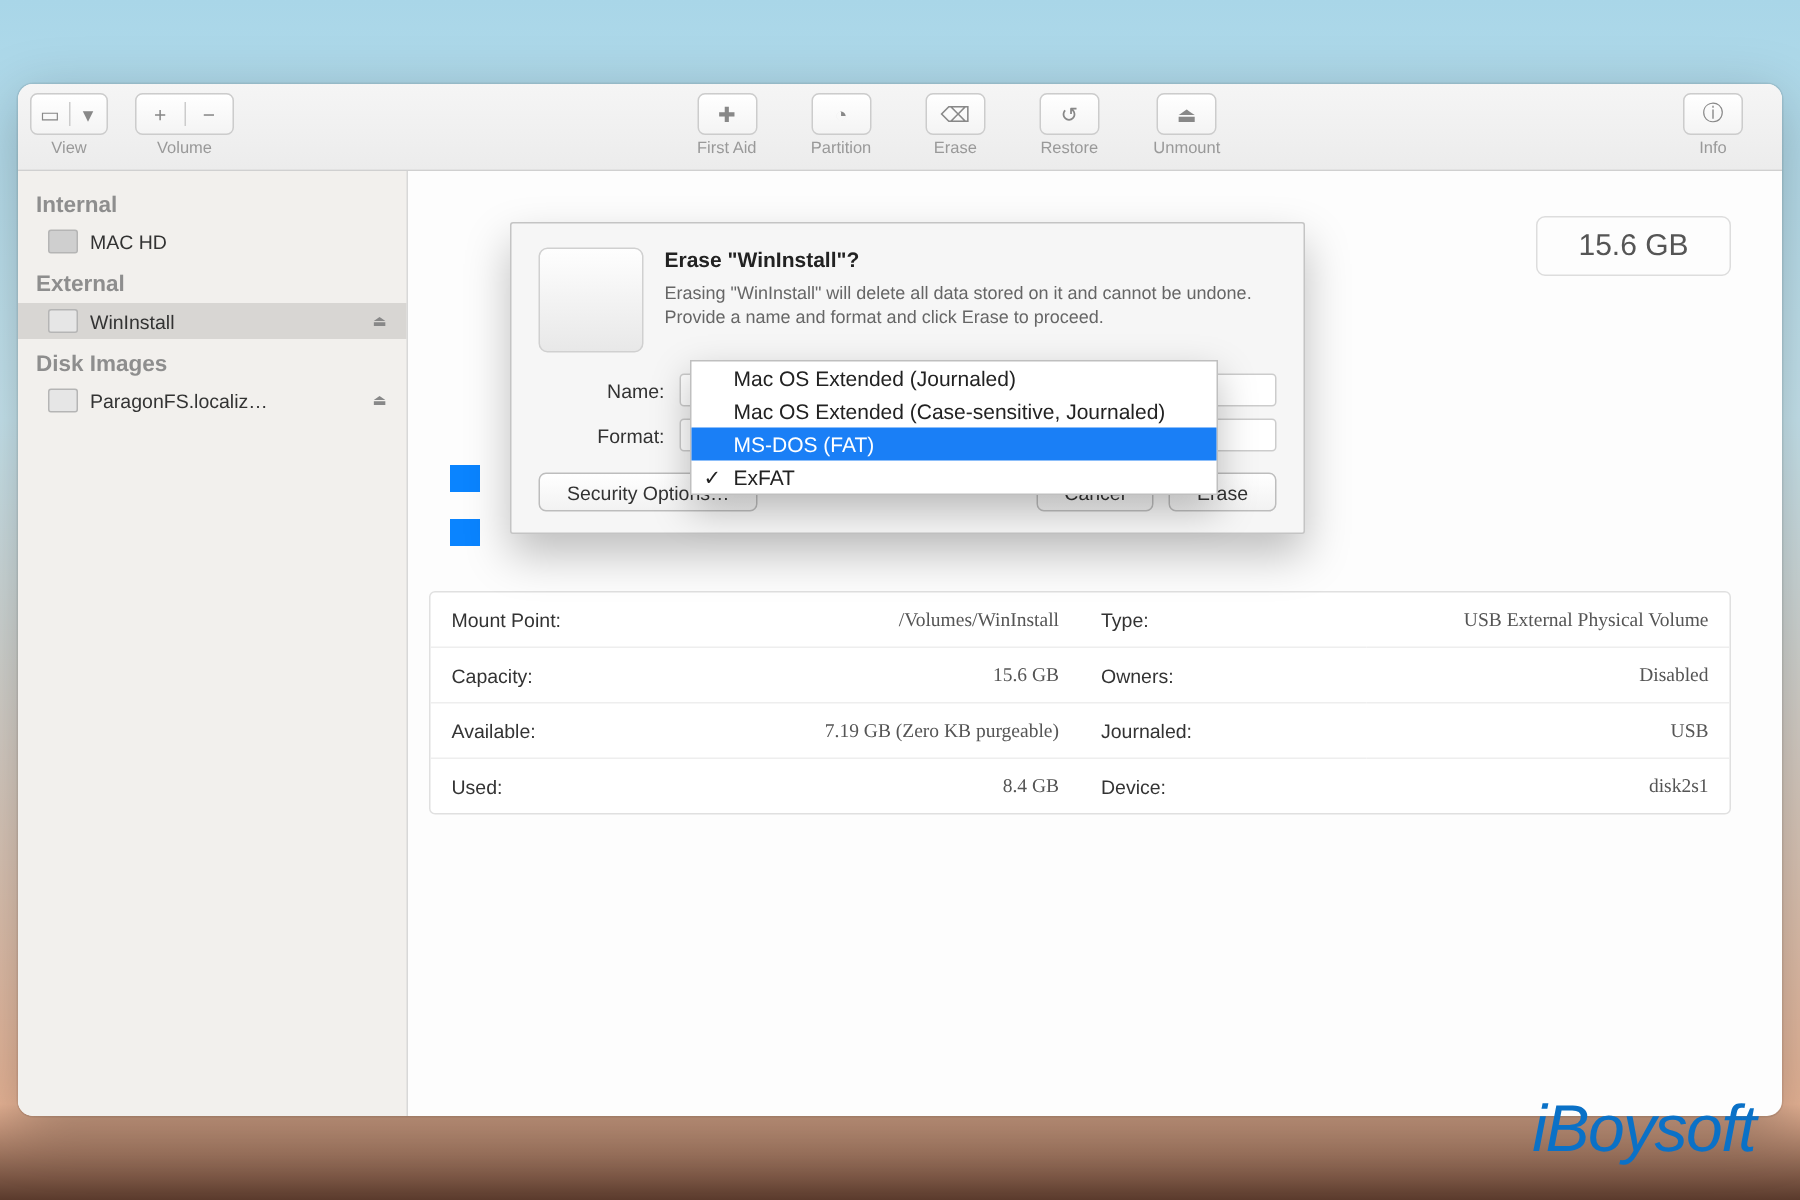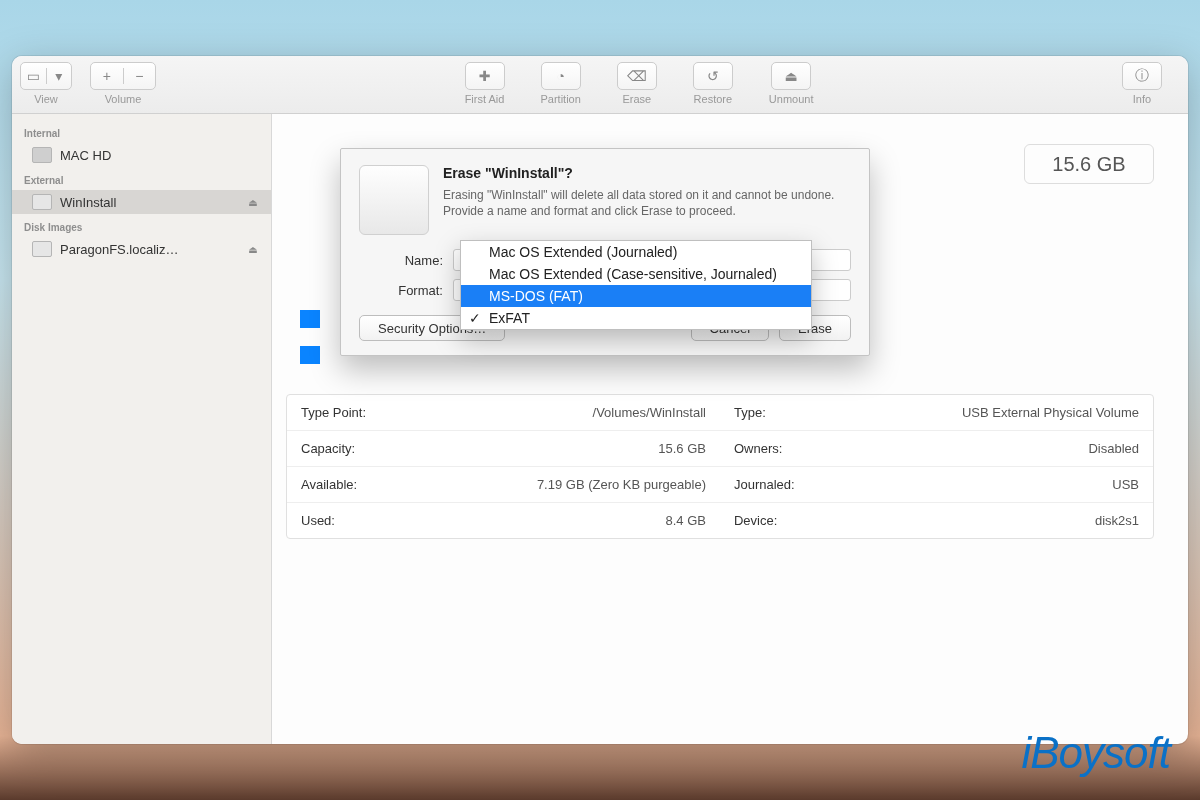--- a/index.html
+++ b/index.html
@@ -16,33 +16,33 @@
 .tgroup{display:flex;flex-direction:column;align-items:center;margin-right:18px;}
 .tbtn{height:28px;min-width:40px;background:linear-gradient(#fff,#f4f4f4);border:1px solid #ccc;border-radius:5px;display:flex;align-items:center;justify-content:center;color:#888;font-size:14px;}
 .tbtn.split{display:flex;}
 .tbtn.split>div{flex:1;display:flex;align-items:center;justify-content:center;border-right:1px solid #ccc;}
 .tbtn.split>div:last-child{border-right:none;}
 .tlabel{font-size:11px;color:#999;margin-top:3px;}
 .tspacer{flex:1;}
 .toolcenter{display:flex;gap:18px;}
 .body{flex:1;display:flex;min-height:0;}
 .sidebar{width:260px;background:#f2f0ed;border-right:1px solid #d8d8d8;padding-top:6px;font-size:13px;}
-.shead{color:#8e8e8e;font-size:10px;font-weight:600;padding:8px 12px 4px;}
+.shead{color:#8e8e8e;font-size:15px;font-weight:600;padding:8px 12px 4px;}
 .sitem{display:flex;align-items:center;gap:8px;padding:4px 12px 4px 20px;color:#333;}
 .sitem.sel{background:#d8d6d3;}
 .sicon{width:20px;height:16px;background:#cfcfcf;border:1px solid #b5b5b5;border-radius:2px;display:inline-block;}
 .sicon.ext{background:#e6e6e6;}
 .eject{margin-left:auto;width:12px;height:12px;display:flex;align-items:center;justify-content:center;color:#888;font-size:10px;}
 .main{flex:1;position:relative;}
 .sizebox{position:absolute;right:34px;top:30px;width:130px;height:40px;border:1px solid #ddd;border-radius:6px;display:flex;align-items:center;justify-content:center;font-size:20px;color:#555;}
 .infotable{position:absolute;left:14px;right:34px;top:280px;border:1px solid #e0e0e0;border-radius:4px;background:#fff;}
 .infotable table{width:100%;border-collapse:collapse;font-size:13px;}
 .infotable td{padding:10px 14px;border-bottom:1px solid #eee;color:#555;}
 .infotable td.k{color:#333;width:22%;}
-.infotable td.v{text-align:right;width:28%;}
+.infotable td.v{text-align:right;width:28%;font-family:Liberation Serif, serif;}
 .infotable tr:last-child td{border-bottom:none;}
 .modal{position:absolute;left:340px;top:148px;width:530px;background:#f6f6f6;border:1px solid #c4c4c4;border-radius:2px;box-shadow:0 14px 30px rgba(0,0,0,.25);padding:16px 18px 14px;z-index:10;}
 .mtop{display:flex;gap:14px;}
 .drvicon{width:70px;height:70px;background:linear-gradient(#fefefe,#e8e8e8);border:1px solid #d0d0d0;border-radius:6px;}
 .mtitle{font-weight:600;font-size:14px;color:#222;margin-bottom:6px;}
 .mdesc{font-size:12px;color:#666;line-height:1.35;}
 .form{margin-top:14px;}
 .frow{display:flex;align-items:center;margin-bottom:8px;}
 .flabel{width:94px;text-align:right;padding-right:10px;font-size:13px;color:#333;}
 .finput{flex:1;height:22px;border:1px solid #ccc;border-radius:3px;background:#fff;}
@@ -140,21 +140,21 @@
         </div>
     </div>
 
     <div class="main">
       <div class="sizebox">15.6 GB</div>
 
       <div class="infotable">
         <table>
           <tbody>
               <tr>
-                <td class="k">Type Point:</td>
+                <td class="k">Mount Point:</td>
                 <td class="v">/Volumes/WinInstall</td>
                 <td class="k">Type:</td>
                 <td class="v">USB External Physical Volume</td>
               </tr>
           <tr>
                 <td class="k">Capacity:</td>
                 <td class="v">15.6 GB</td>
                 <td class="k">Owners:</td>
                 <td class="v">Disabled</td>
               </tr>

